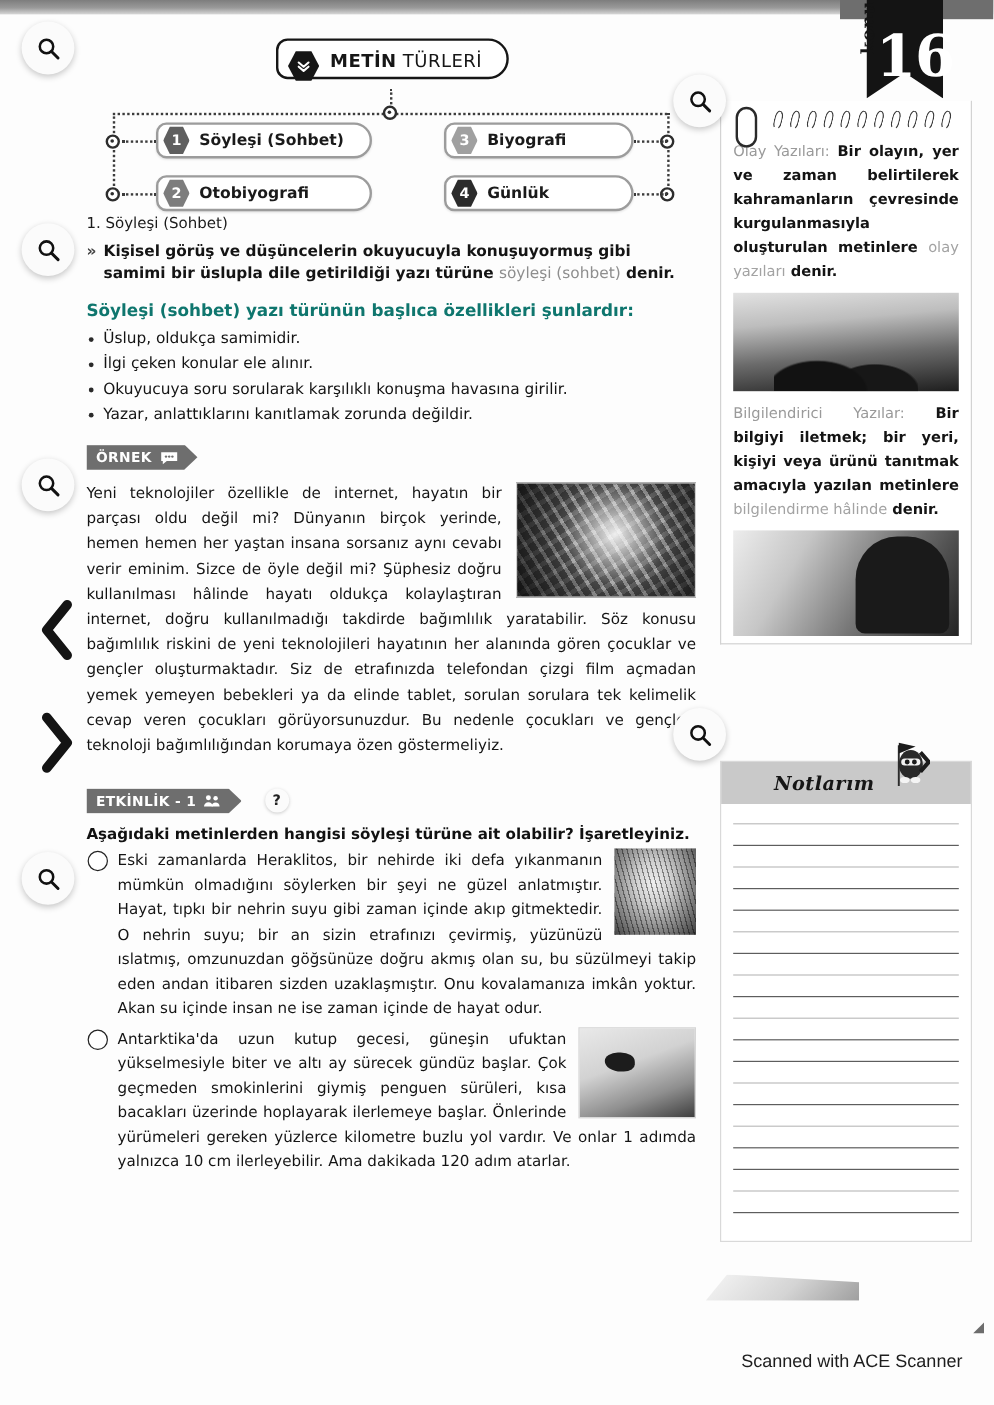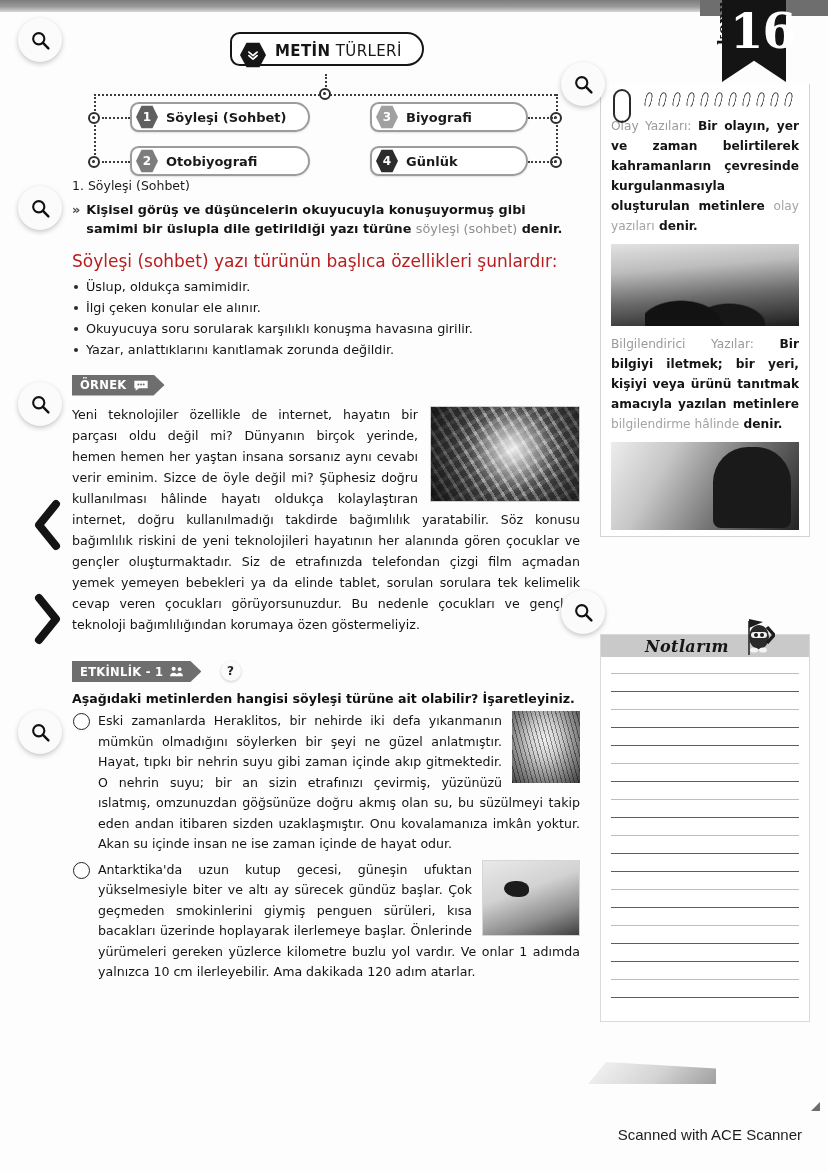--- a/index.html
+++ b/index.html
@@ -53,21 +53,21 @@
     font-family: "DejaVu Serif", serif;
     font-weight: bold;
     font-size: 15px;
     letter-spacing: .5px;
     color: #141414;
     text-align: center;
     z-index: 7;
   }
   .konu-num {
     position: absolute;
-    top: 7px; left: 730px;
+    top: 23px; left: 730px;
     font-family: "DejaVu Serif", serif;
     font-weight: bold;
     font-size: 48px;
     line-height: 48px;
     color: #ffffff;
     letter-spacing: -1px;
     z-index: 8;
   }
 
   
@@ -216,23 +216,23 @@
     line-height: 19px;
     color: #141414;
   }
   .def-row .guill { font-weight: bold; color: #444; flex: none; }
   .def-row .txt { font-weight: bold; }
   .def-row .txt .lite { font-weight: normal; color: #8e8e8e; }
 
   .feat-title {
     margin-top: 13px;
     font-family: "DejaVu Sans", sans-serif;
-    font-weight: normal;
-    font-size: 17px;
-    color: #b91c1c;
+    font-weight: bold;
+    font-size: 14px;
+    color: #0f766e;
   }
   ul.feat { list-style: none; margin-top: 5px; }
   ul.feat li {
     font-family: "DejaVu Sans", sans-serif;
     font-size: 12.8px;
     line-height: 21px;
     color: #141414;
     padding-left: 14px;
     position: relative;
   }
@@ -432,21 +432,21 @@
   .notes {
     position: absolute;
     left: 600px; top: 634px;
     width: 210px;
     background: #ffffff;
     border: 1px solid #d9d9d9;
     padding: 0 0 6px 0;
   }
   .notes-head {
     position: relative;
-    height: 22px;
+    height: 35px;
     background: #c9c9c9;
     display: flex; align-items: center;
   }
   .notes-title {
     font-family: "DejaVu Serif", serif;
     font-style: italic;
     font-weight: bold;
     font-size: 16px;
     color: #161616;
     margin-left: 44px;

